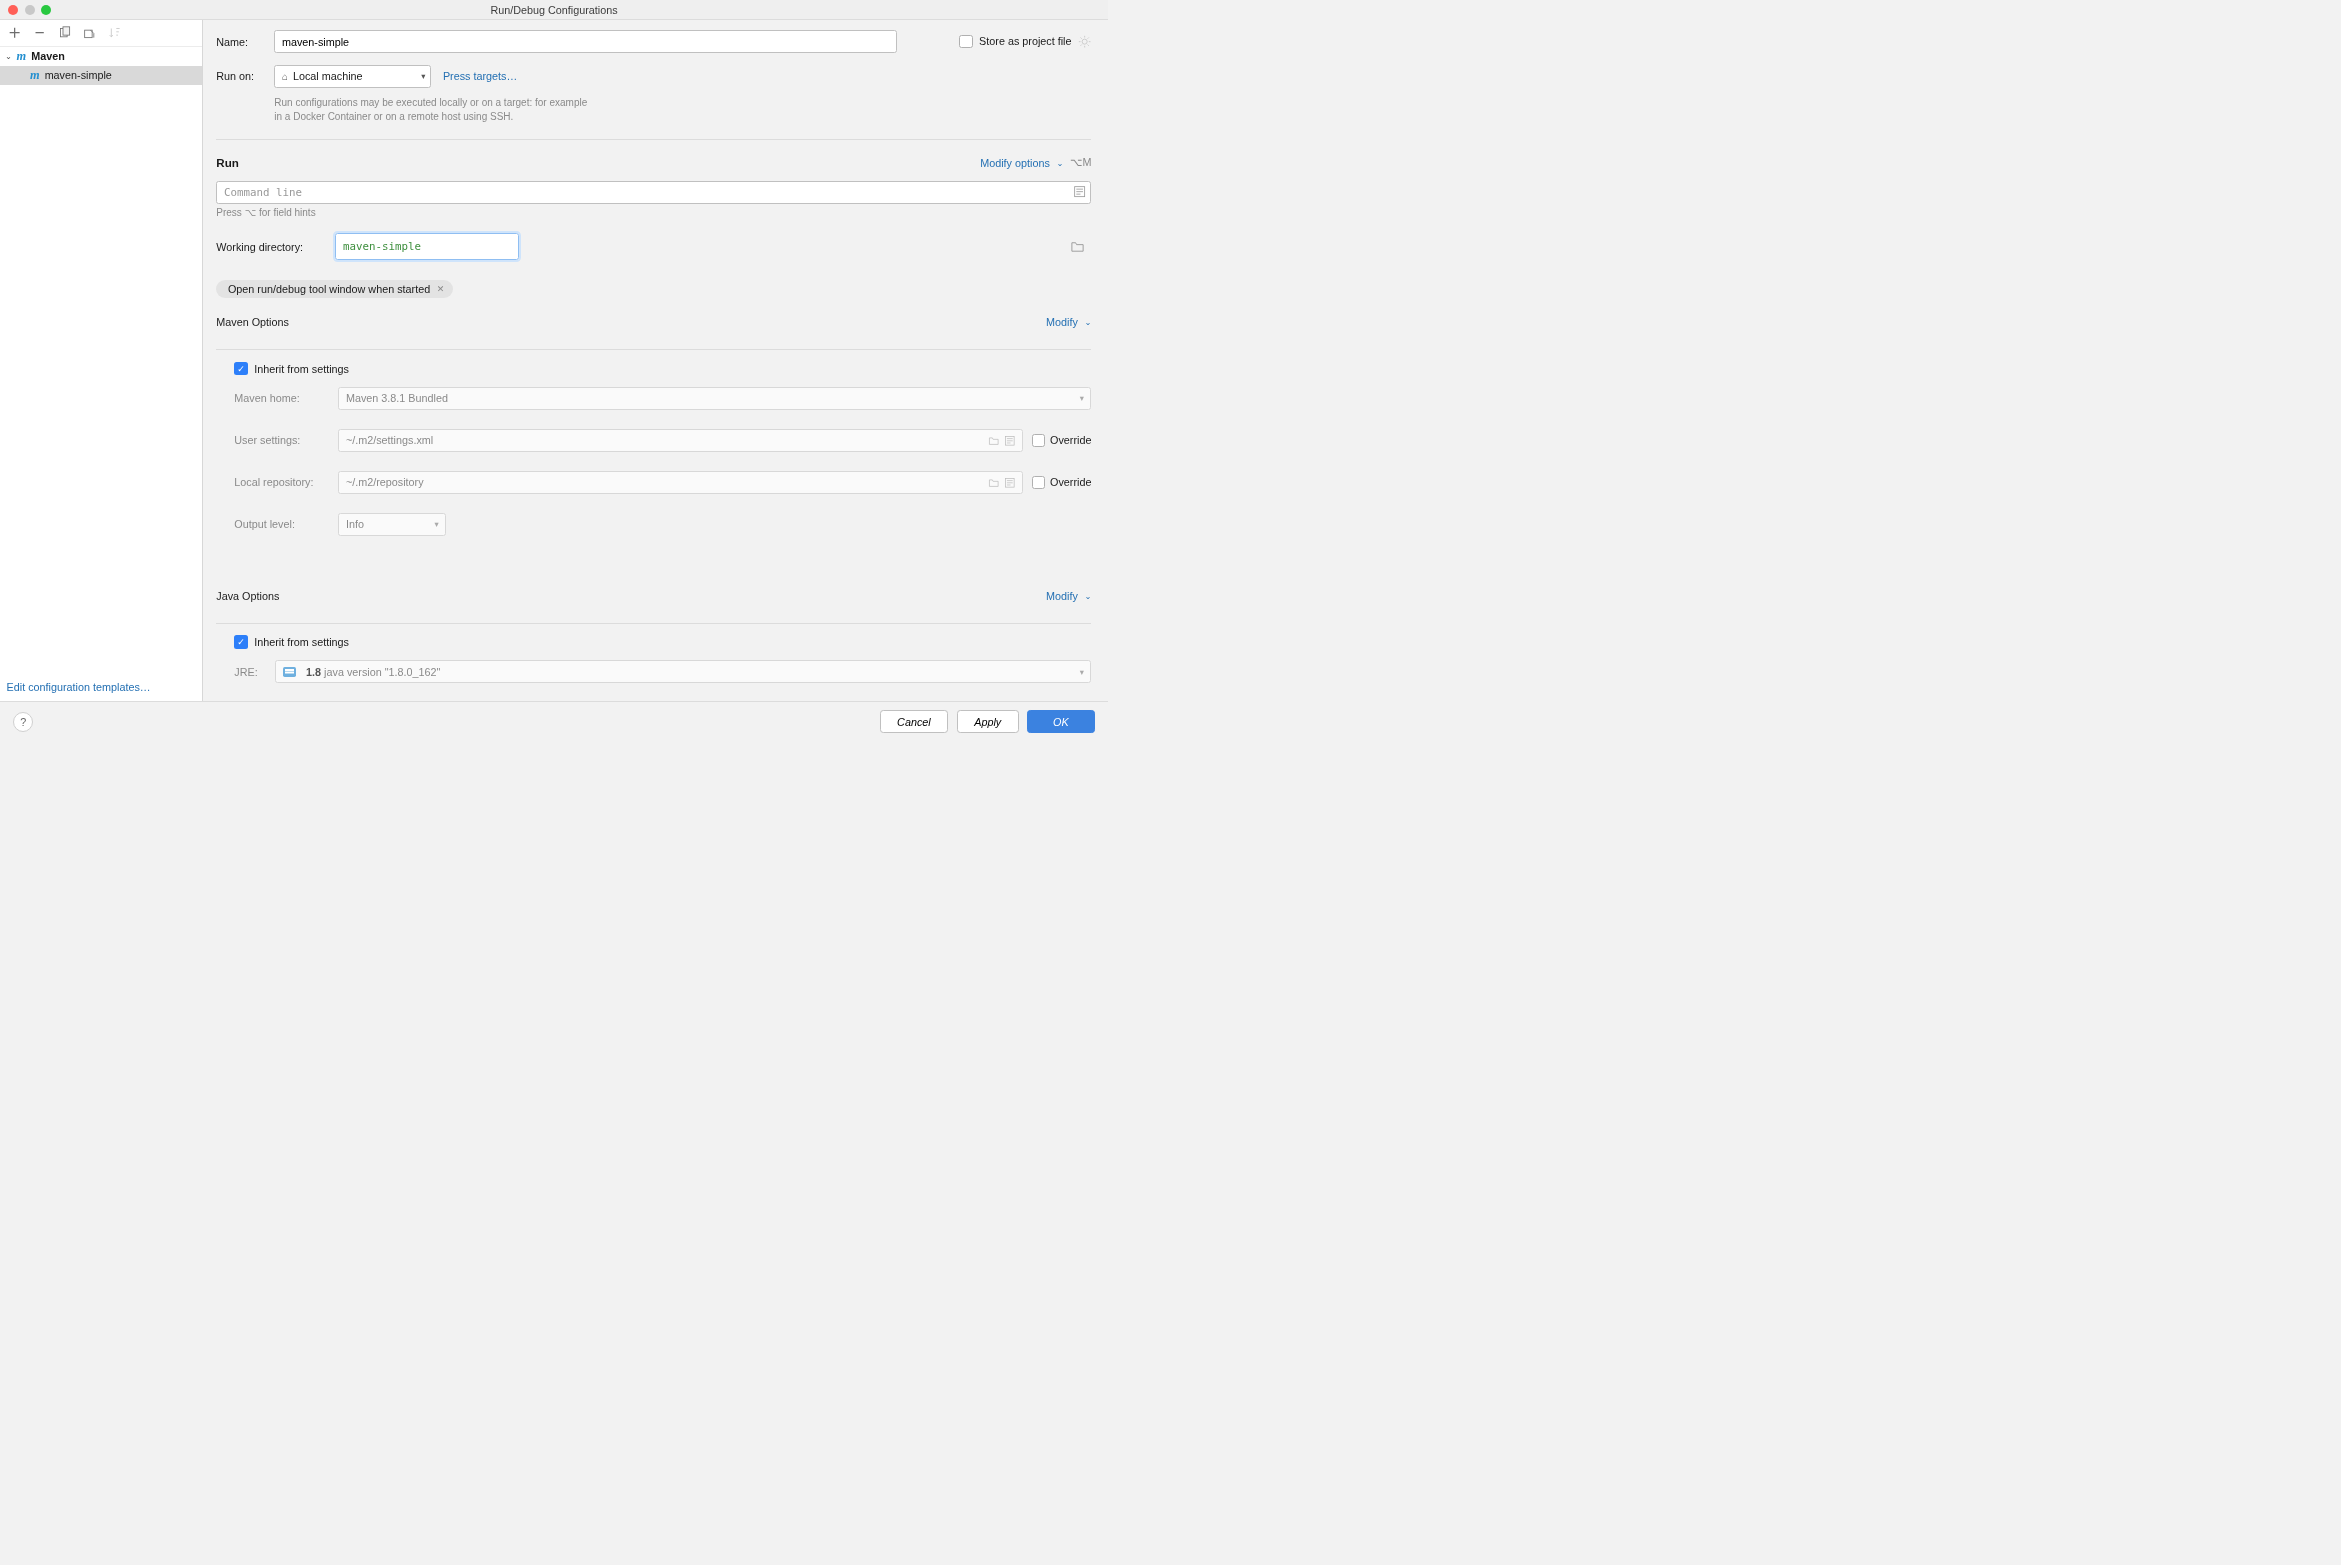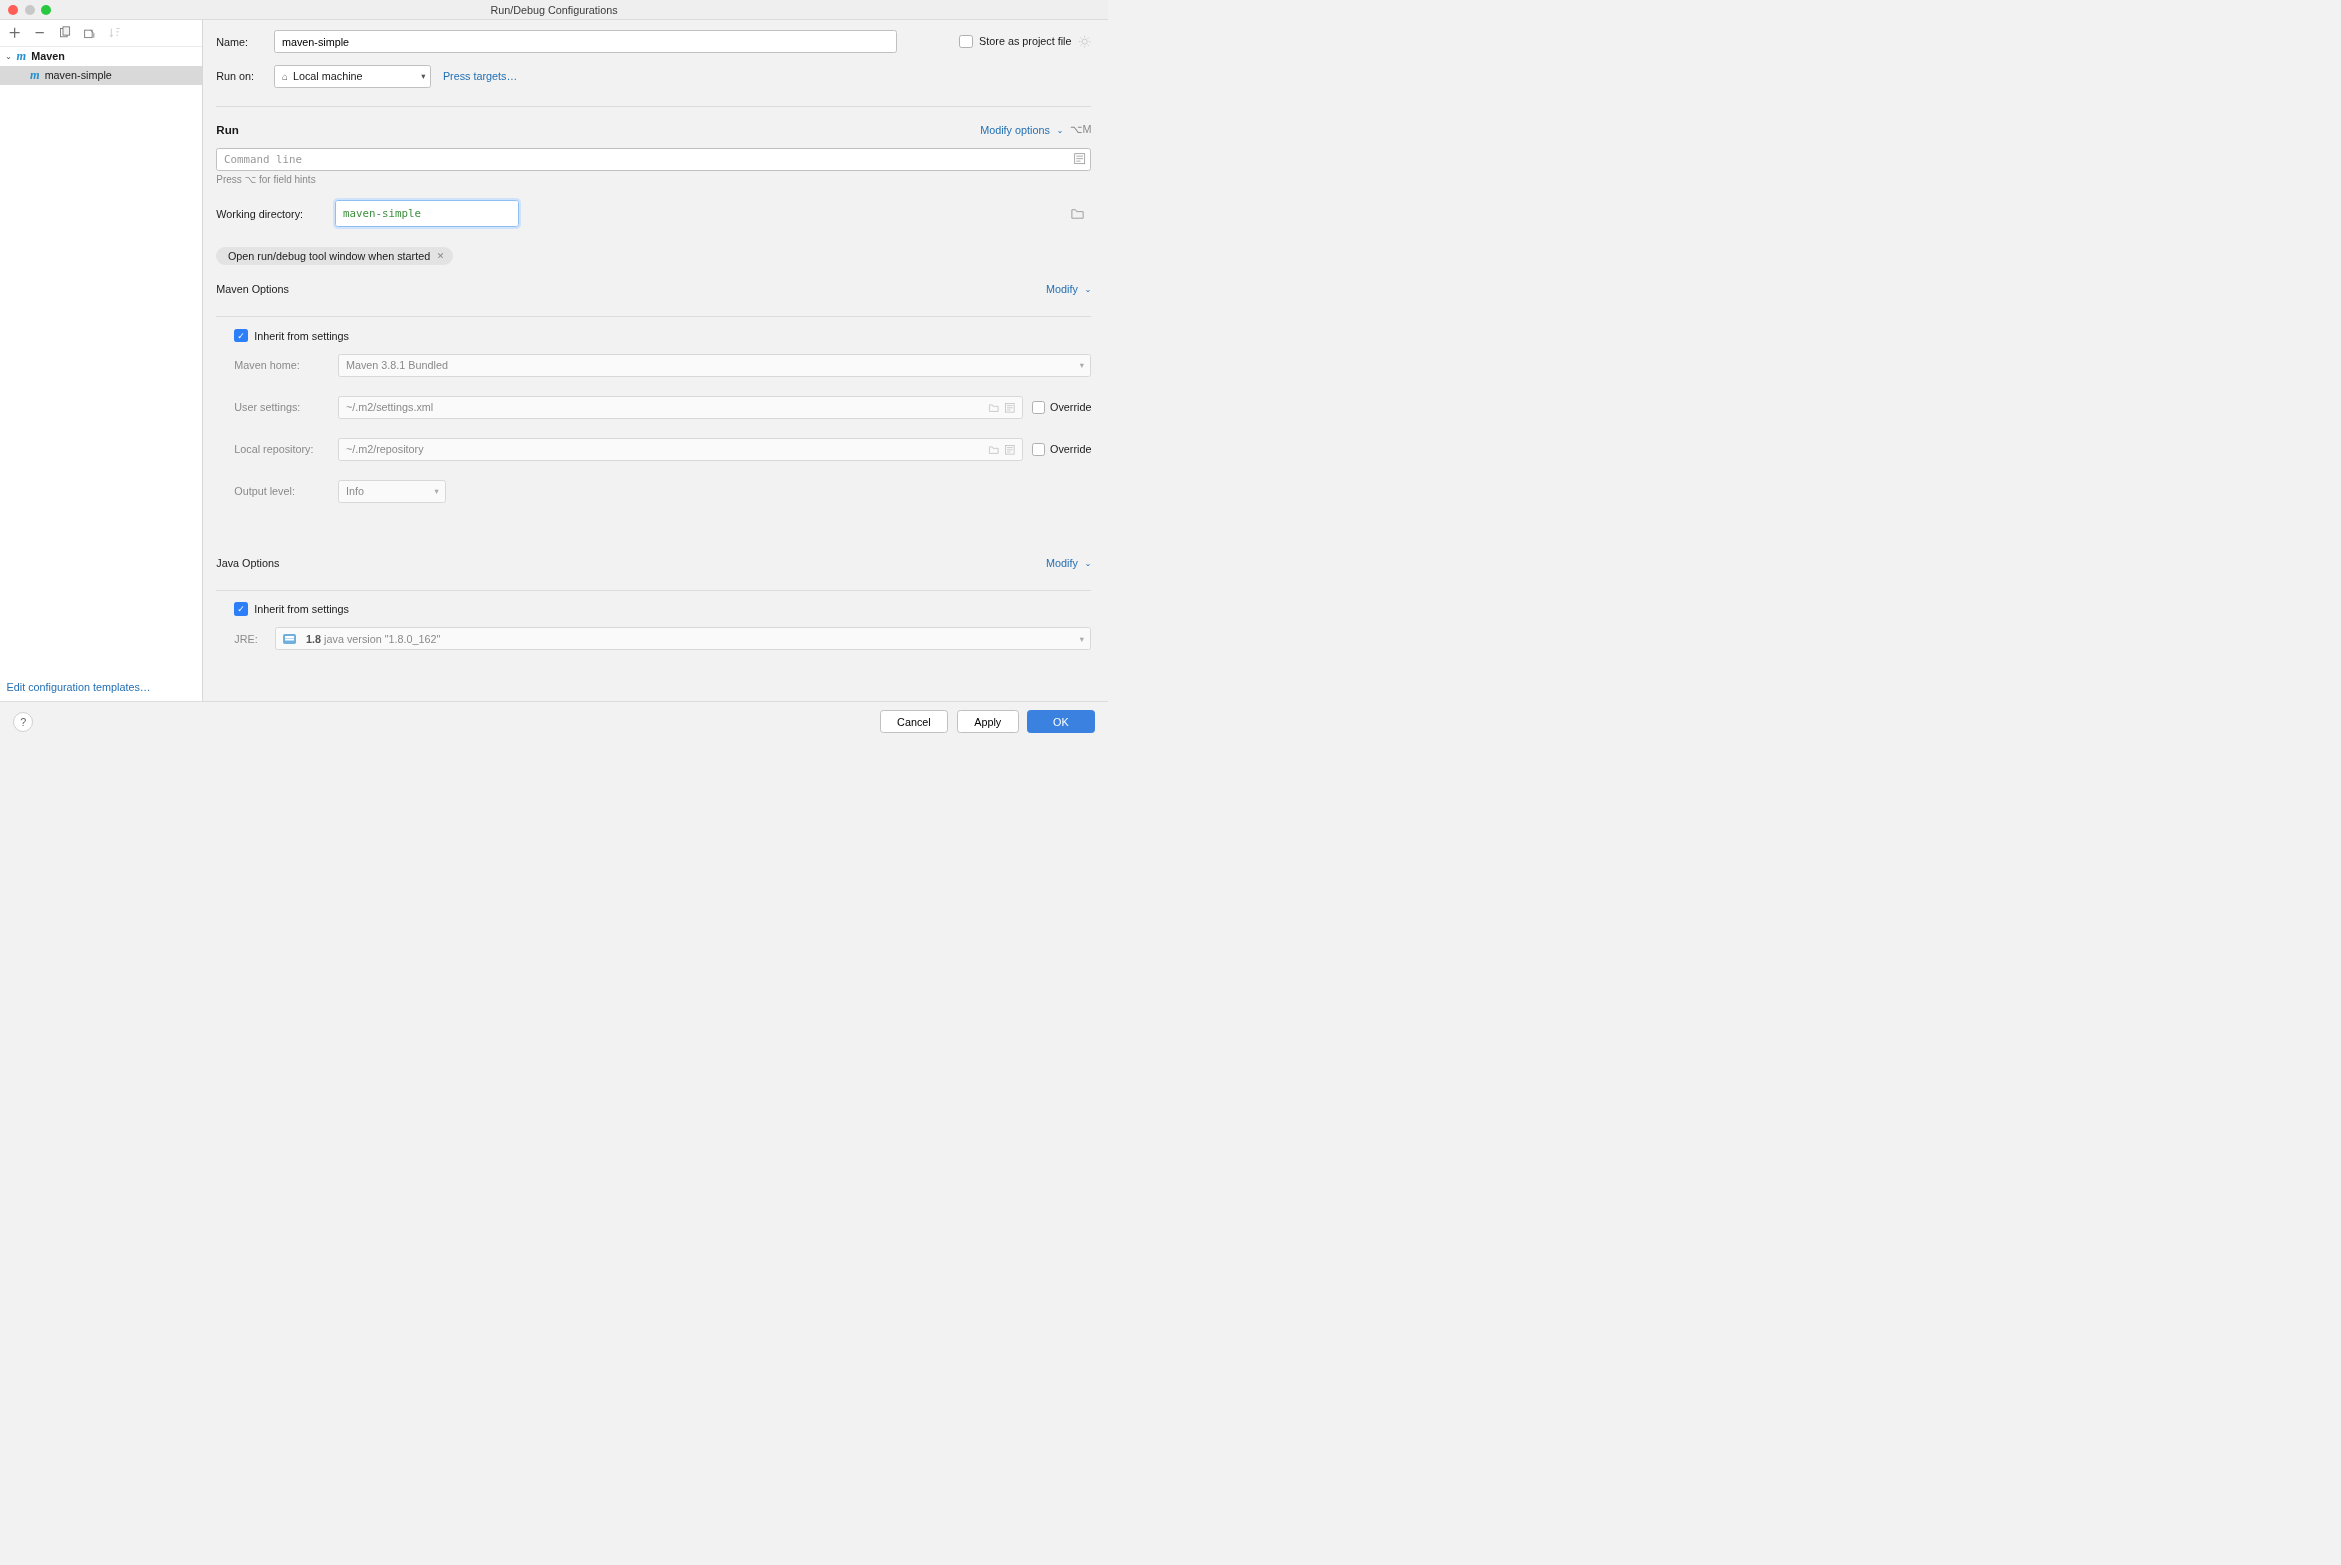--- a/index.html
+++ b/index.html
@@ -116,21 +116,21 @@
   .footer {
     height:40px; border-top:0.8px solid #dcdcdc; display:flex; align-items:center;
     padding:0 13.3px; gap:8.3px; background:#f2f2f2;
   }
   .help {
     width:20px;height:20px;border:0.8px solid #d0d0d0;border-radius:50%;
     display:flex;align-items:center;justify-content:center;color:#666;background:#fff;
   }
   .btn {
     height:23px; padding:0 16.6px; border:0.8px solid #c0c0c0; border-radius:3.3px;
-    background:#fff; font-size:10.8px; cursor:pointer;
+    background:#fff; font-size:10.8px; cursor:pointer;font-style:italic;
   }
   .btn-primary { background:#3b82e0; border-color:#3b82e0; color:#fff; padding:0 25px; }
   .spacer { flex:1; }
   .store-block { display:flex; align-items:flex-start; gap:6.6px; margin-left:auto; }
   .gear { color:#c5c5c5; }
   .jre-icon { width:13.3px;height:10px;background:#6fb0df;border-radius:1.7px;display:inline-block;margin-right:3.3px; position:relative; }
   .jre-icon::after { content:""; position:absolute; left:2.5px; top:2.5px; width:8.3px;height:1.7px;background:#fff; box-shadow:0 2.5px 0 #fff; }
   .home-icon { font-size:10px; color:#555; }
 </style>
 </head>
@@ -198,20 +198,24 @@
     <div class="row">
       <div class="row-label">Run on:</div>
       <div class="combo" style="width:157px">
         <span class="home-icon">⌂</span>
         <span>Local machine</span>
         <span class="arrow">▾</span>
       </div>
       <span class="link" style="margin-left:11.6px">Press targets…</span>
     </div>
 
+    <div style="padding-left:58px; margin-top:-3.3px; margin-bottom:8.3px">
+      <div class="hint">Run configurations may be executed locally or on a target: for example</div>
+      <div class="hint">in a Docker Container or on a remote host using SSH.</div>
+    </div>
 
     <hr class="hr">
 
     <div class="section-head">
       <span class="section-title">Run</span>
       <div class="section-actions">
         <span>Modify options</span>
         <span style="font-size:8.3px;color:#2470b3">⌄</span>
         <span class="kb-shortcut">⌥M</span>
       </div>

